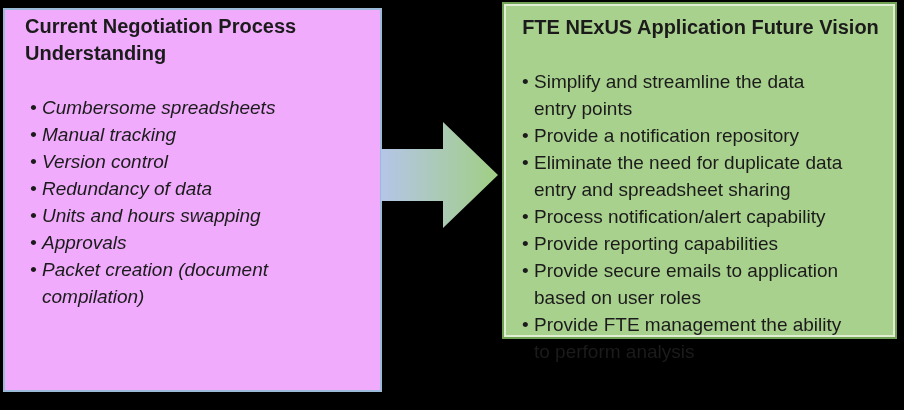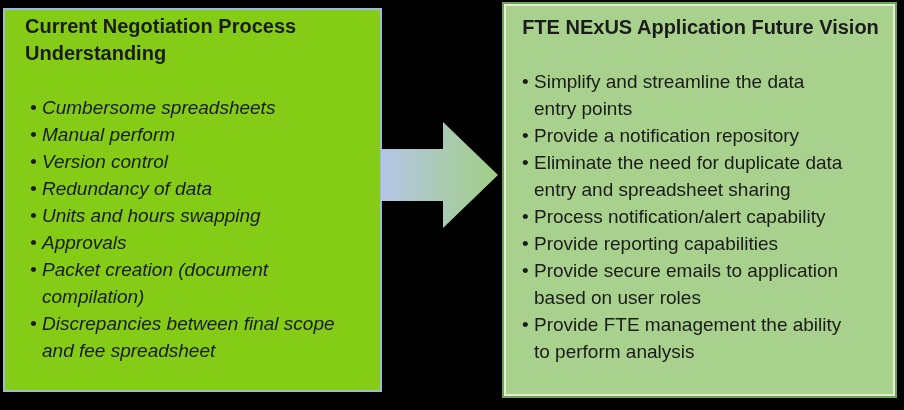--- a/index.html
+++ b/index.html
@@ -11,27 +11,27 @@
     font-family: "Liberation Sans", sans-serif;
   }
   .panel {
     position: absolute;
     box-sizing: border-box;
     color: #1b1b1b;
   }
   .left-panel {
     left: 3px; top: 8px;
     width: 379px; height: 384px;
-    background: #84cc16;
+    background: #f0abfc;
     border: 2px solid #9CBBD9;
     padding: 3px 12px 0 20px;
   }
   .right-panel {
     left: 502px; top: 2px;
-    width: 395px; height: 396px;
+    width: 395px; height: 337px;
     background: #A9D18E;
     border: 2px solid #71A154;
     box-shadow: inset 0 0 0 2px #E0EED4;
     padding: 10px 14px 0 16px;
   }
   .panel-title {
     font-weight: bold;
     font-size: 20px;
     line-height: 27px;
     white-space: pre-line;
@@ -64,29 +64,27 @@
 </style>
 </head>
 <body>
 
 <div class="panel left-panel">
   <div class="panel-title">Current Negotiation Process
 Understanding</div>
   <div class="spacer"></div>
   <ul class="bullets">
     <li>Cumbersome spreadsheets</li>
-    <li>Manual perform</li>
+    <li>Manual tracking</li>
     <li>Version control</li>
     <li>Redundancy of data</li>
     <li>Units and hours swapping</li>
     <li>Approvals</li>
     <li>Packet creation (document
 compilation)</li>
-    <li>Discrepancies between final scope
-and fee spreadsheet</li>
   </ul>
 </div>
 
 <svg class="arrow-svg" viewBox="0 0 117 106" aria-hidden="true">
   <defs>
     <linearGradient id="arrowGrad" x1="0" y1="0" x2="1" y2="0">
       <stop offset="0" stop-color="#B5C5E8"></stop>
       <stop offset="1" stop-color="#A0CF83"></stop>
     </linearGradient>
   </defs>

